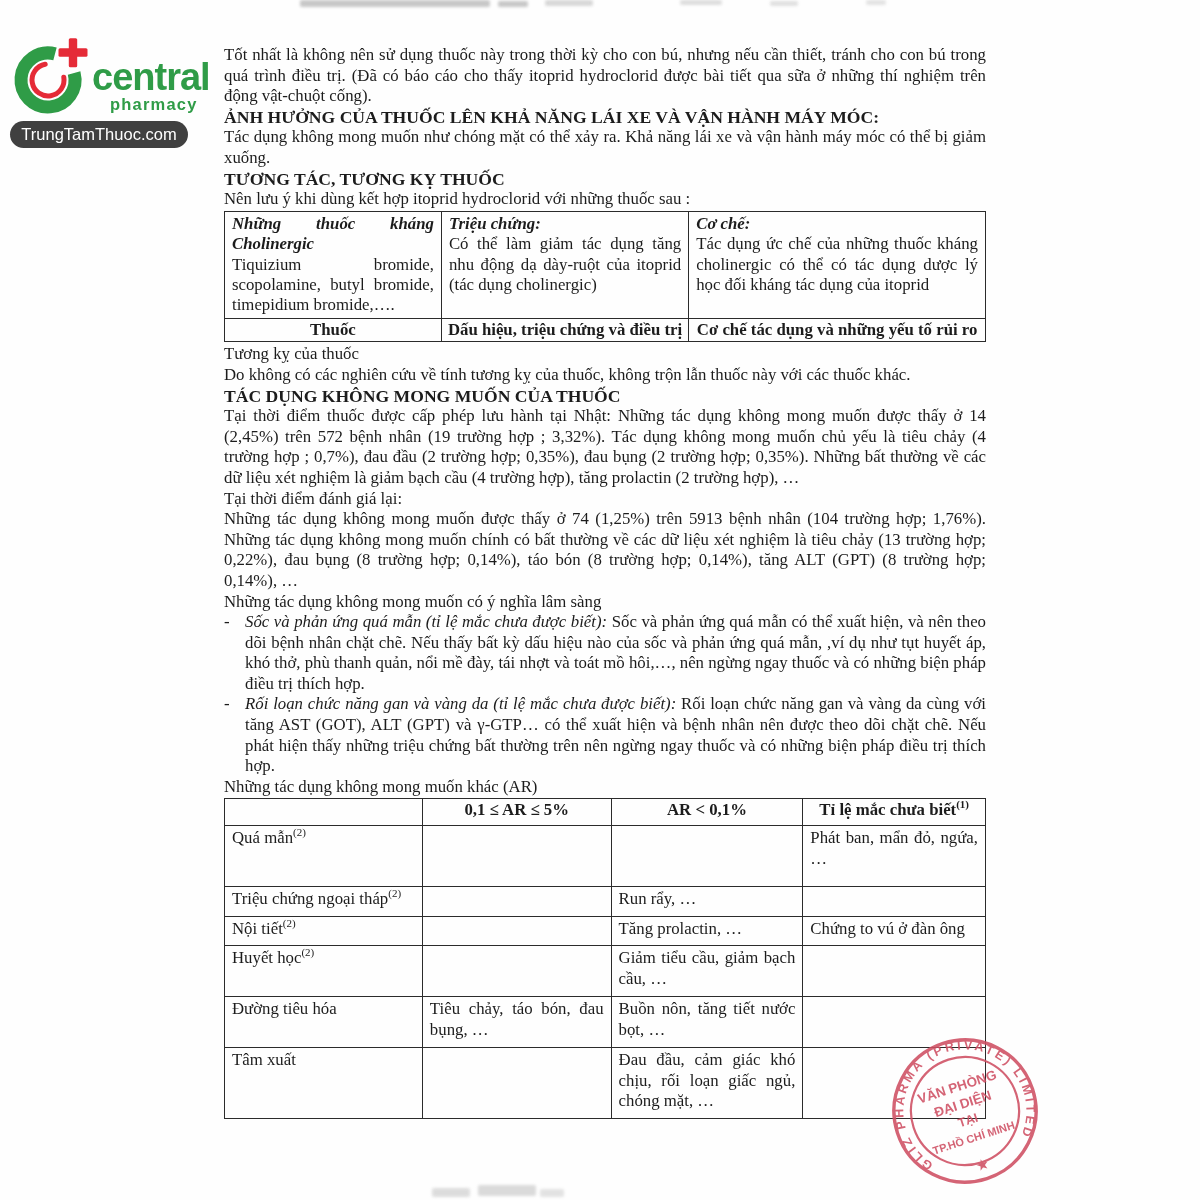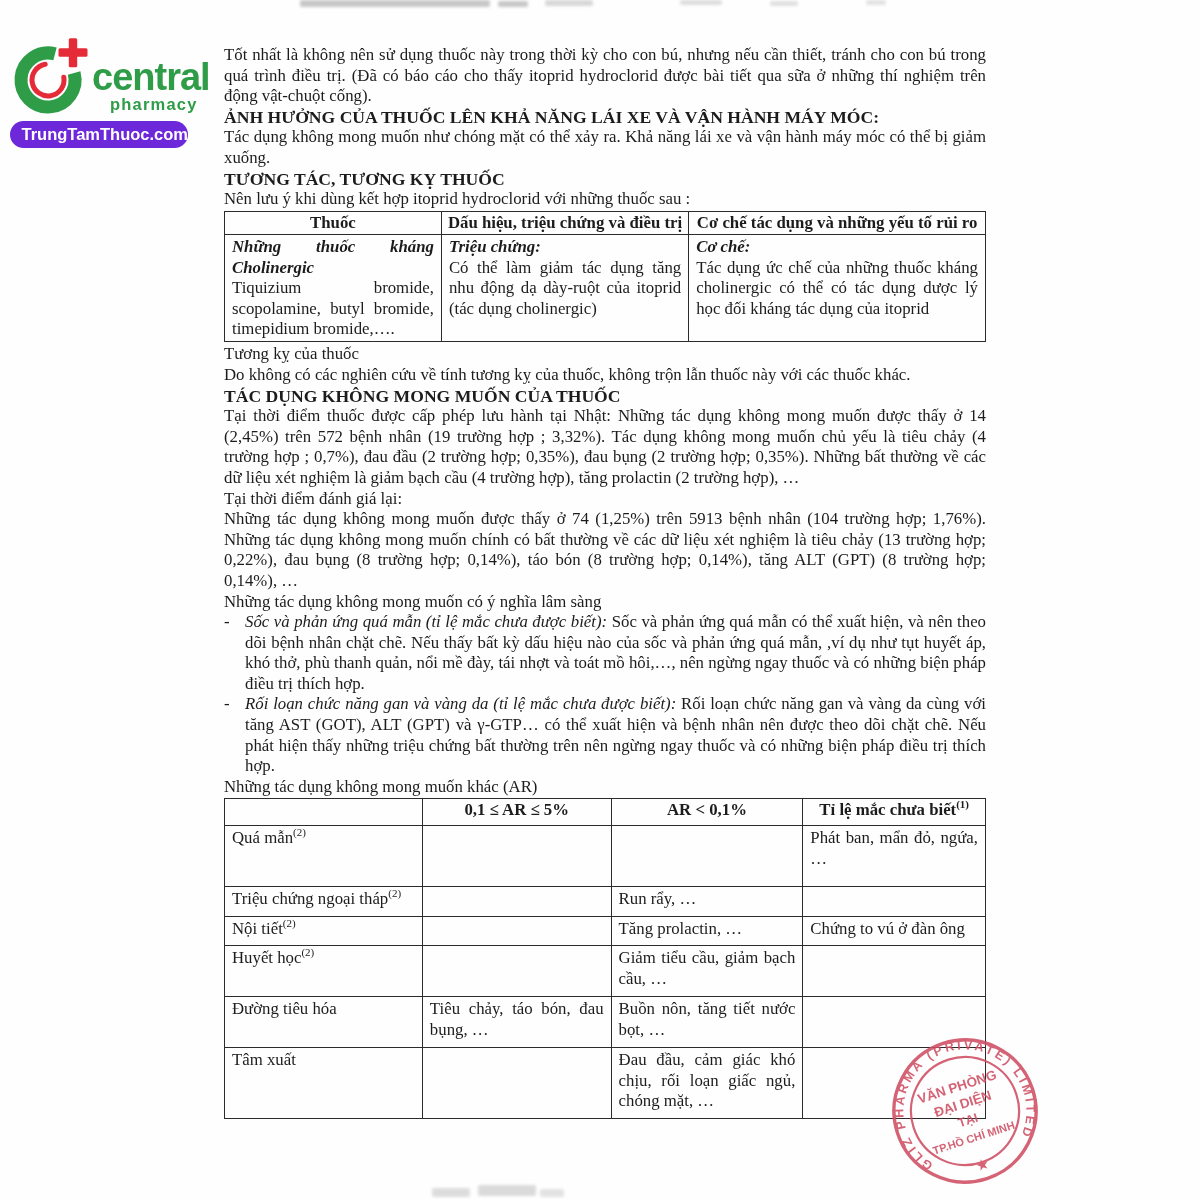--- a/index.html
+++ b/index.html
@@ -5,22 +5,22 @@
   html,body{margin:0;padding:0;}
   body{
     width:1200px;height:1200px;position:relative;background:#fefefe;
     font-family:"Liberation Serif", serif;color:#1c1c1c;overflow:hidden;
   }
   
   .logo{position:absolute;left:10px;top:38px;width:200px;}
   .logo svg{display:block;}
   .site-pill{
     margin-top:5px;width:178px;height:27px;line-height:27px;border-radius:14px;
-    background:#6d28d9;color:#fff;text-align:right;
-    font-family:"Liberation Sans", sans-serif;font-weight:bold;font-size:16.5px;
+    background:#404040;color:#fff;text-align:center;
+    font-family:"Liberation Sans", sans-serif;font-weight:normal;font-size:16.5px;
   }
   
   .page{
     position:absolute;left:224px;top:45px;width:762px;
     font-size:16.8px;line-height:20.6px;text-align:justify;
   }
   .page p{margin:0;}
   .h-big{font-weight:bold;font-size:17.6px;}
   .h-bold{font-weight:normal;}
   .it{font-style:italic;}
@@ -70,37 +70,37 @@
 
   <p class="h-big">ẢNH HƯỞNG CỦA THUỐC LÊN KHẢ NĂNG LÁI XE VÀ VẬN HÀNH MÁY MÓC:</p>
   <p>Tác dụng không mong muốn như chóng mặt có thể xảy ra. Khả năng lái xe và vận hành máy móc có thể bị giảm xuống.</p>
 
   <p class="h-big">TƯƠNG TÁC, TƯƠNG KỴ THUỐC</p>
   <p>Nên lưu ý khi dùng kết hợp itoprid hydroclorid với những thuốc sau :</p>
 
   <table>
     <tbody>
         <tr>
-      <th class="t1-c1">Thuốc</th>
-      <th class="t1-c2">Dấu hiệu, triệu chứng và điều trị</th>
-      <th class="t1-c3">Cơ chế tác dụng và những yếu tố rủi ro</th>
-    </tr>
-    <tr>
       <td>
         <span class="lead bi">Những thuốc kháng Cholinergic</span>
         <span>Tiquizium bromide, scopolamine, butyl bromide, timepidium bromide,….</span>
       </td>
       <td>
         <span class="lead bi">Triệu chứng:</span>
         <span>Có thể làm giảm tác dụng tăng nhu động dạ dày-ruột của itoprid (tác dụng cholinergic)</span>
       </td>
       <td>
         <span class="lead bi">Cơ chế:</span>
         <span>Tác dụng ức chế của những thuốc kháng cholinergic có thể có tác dụng dược lý học đối kháng tác dụng của itoprid</span>
       </td>
+    </tr>
+    <tr>
+      <th class="t1-c1">Thuốc</th>
+      <th class="t1-c2">Dấu hiệu, triệu chứng và điều trị</th>
+      <th class="t1-c3">Cơ chế tác dụng và những yếu tố rủi ro</th>
     </tr>
   </tbody>
     </table>
 
   <p class="h-bold">Tương kỵ của thuốc</p>
   <p>Do không có các nghiên cứu về tính tương kỵ của thuốc, không trộn lẫn thuốc này với các thuốc khác.</p>
 
   <p class="h-big">TÁC DỤNG KHÔNG MONG MUỐN CỦA THUỐC</p>
 
   <p><span class="h-bold">Tại thời điểm thuốc được cấp phép lưu hành tại Nhật: </span><span>Những tác dụng không mong muốn được thấy ở 14 (2,45%) trên 572 bệnh nhân (19 trường hợp ; 3,32%). Tác dụng không mong muốn chủ yếu là tiêu chảy (4 trường hợp ; 0,7%), đau đầu (2 trường hợp; 0,35%), đau bụng (2 trường hợp; 0,35%). Những bất thường về các dữ liệu xét nghiệm là giảm bạch cầu (4 trường hợp), tăng prolactin (2 trường hợp), …</span></p>

